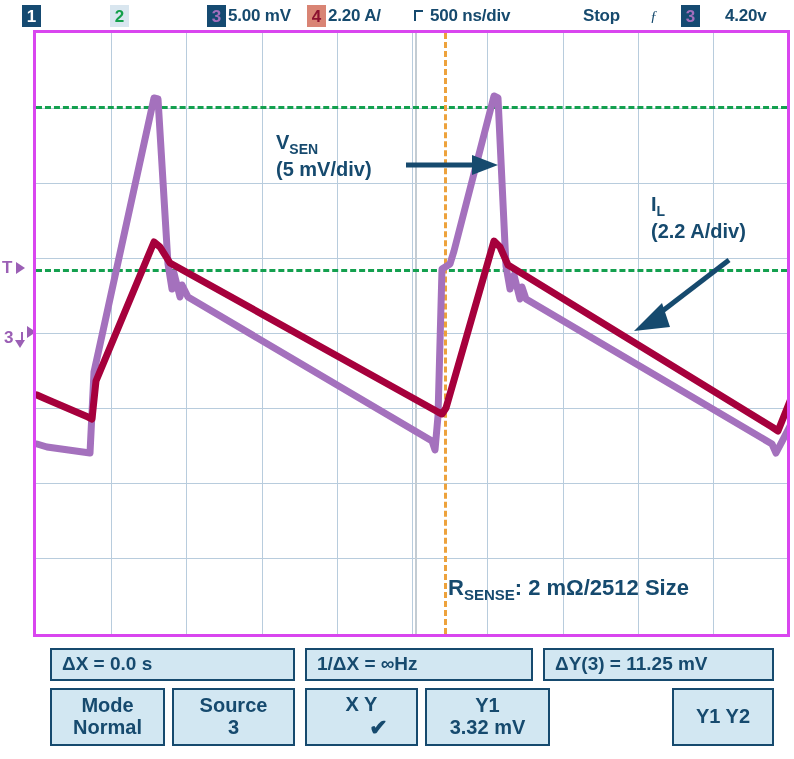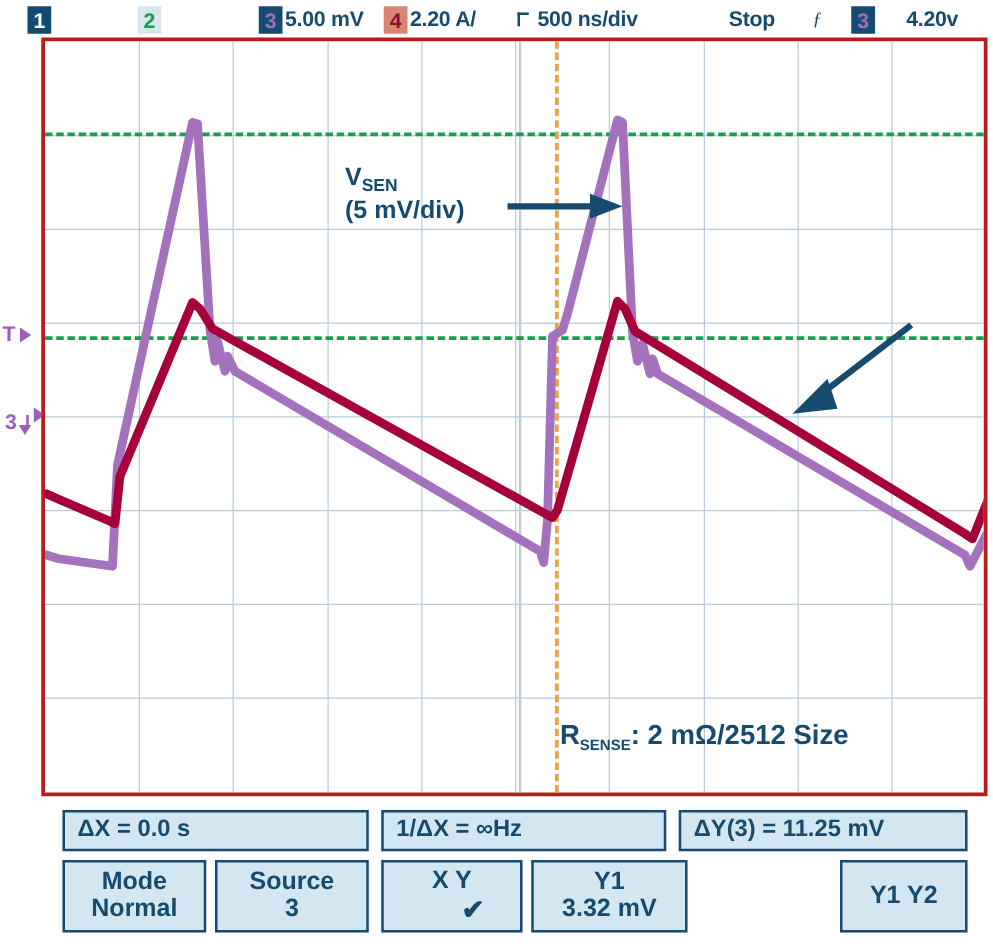--- a/index.html
+++ b/index.html
@@ -55,21 +55,21 @@
   
   .slope-icon { width: 16px; height: 20px; position: relative; margin-right: 2px; }
   .slope-icon .h { position:absolute; left:2px; top:4px; width:9px; height:2px; background:#164a6e; }
   .slope-icon .v { position:absolute; left:2px; top:4px; width:2px; height:11px; background:#164a6e; }
 
   
   #plot-frame {
     position: absolute;
     left: 33px; top: 30px;
     width: 757px; height: 607px;
-    border: 3px solid #b91c1c;
+    border: 3px solid #d946ef;
     box-sizing: border-box;
     background: #ffffff;
     overflow: hidden;
   }
   #grid-layer { position:absolute; left:0; top:0; width:100%; height:100%; }
   .gl-v { position:absolute; top:0; bottom:0; width:1px; background:#b8ccdd; }
   .gl-h { position:absolute; left:0; right:0; height:1px; background:#b8ccdd; }
 
   .green-dash {
     position: absolute; left: 0; right: 0; height: 0;
@@ -285,27 +285,31 @@
 
   <div class="anno" style="left:240px; top:98px;">
     <div><span>V</span><sub>SEN</sub></div>
     <div>(5 mV/div)</div>
   </div>
   <svg style="position:absolute;left:370px;top:118px;width:110px;height:30px;overflow:visible;">
     <line x1="0" y1="14" x2="68" y2="14" stroke="#164a6e" stroke-width="5"></line>
     <polygon points="66,4 92,14 66,24" fill="#164a6e"></polygon>
   </svg>
 
+  <div class="anno" style="left:615px; top:160px;">
+    <div><span>I</span><sub>L</sub></div>
+    <div>(2.2 A/div)</div>
+  </div>
   <svg style="position:absolute;left:570px;top:218px;width:130px;height:90px;overflow:visible;">
     <line x1="123" y1="9" x2="46" y2="68" stroke="#164a6e" stroke-width="5"></line>
     <polygon points="56,52 28,80 64,76" fill="#164a6e"></polygon>
   </svg>
 
   <div class="anno" style="left:412px; top:543px; font-size:22px;">
-    <span>R</span><sub style="font-size:12px;margin-top:37px;">SENSE</sub><span>: 2 mΩ/2512 Size</span>
+    <span>R</span><sub style="font-size:15px;margin-top:37px;">SENSE</sub><span>: 2 mΩ/2512 Size</span>
   </div>
 </div>
 
 <div id="meas-bar">
 
   <div class="mbox topbox" style="position:absolute;left:17px;top:0;width:245px;">
     <span>ΔX = 0.0 s</span>
   </div>
   <div class="mbox botbox" style="position:absolute;left:17px;top:40px;width:115px;">
     <span>Mode</span>

